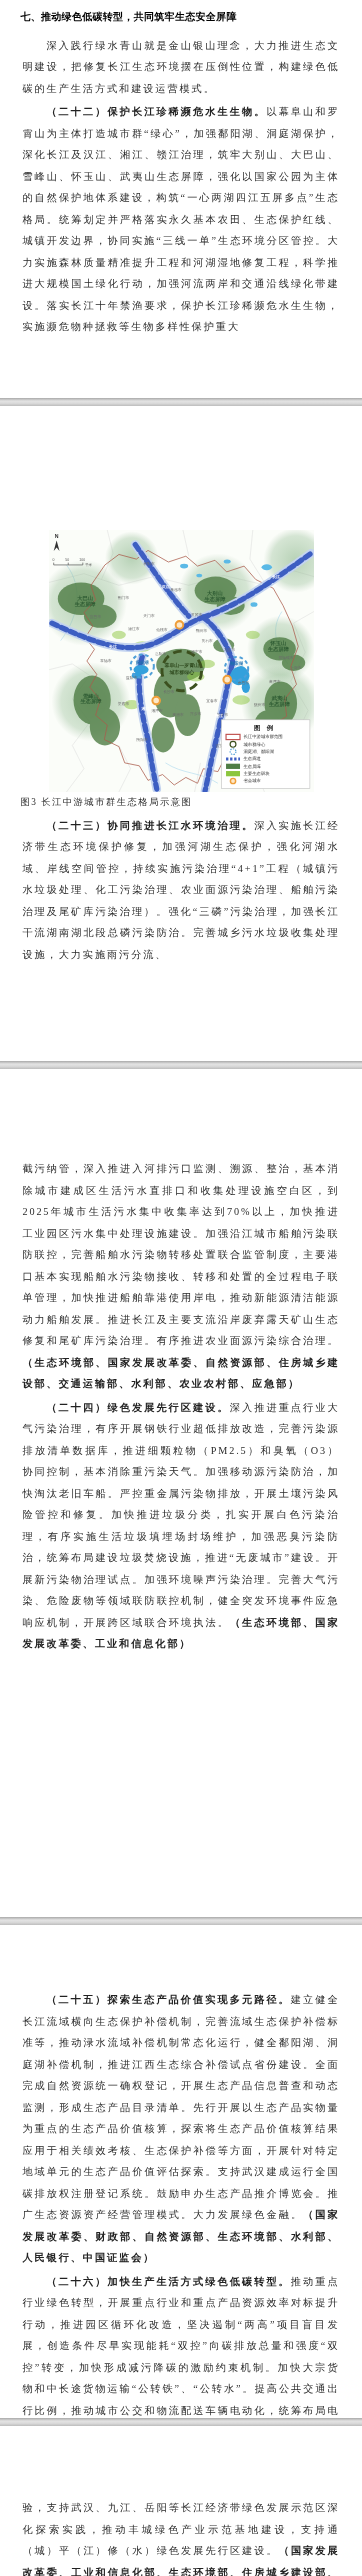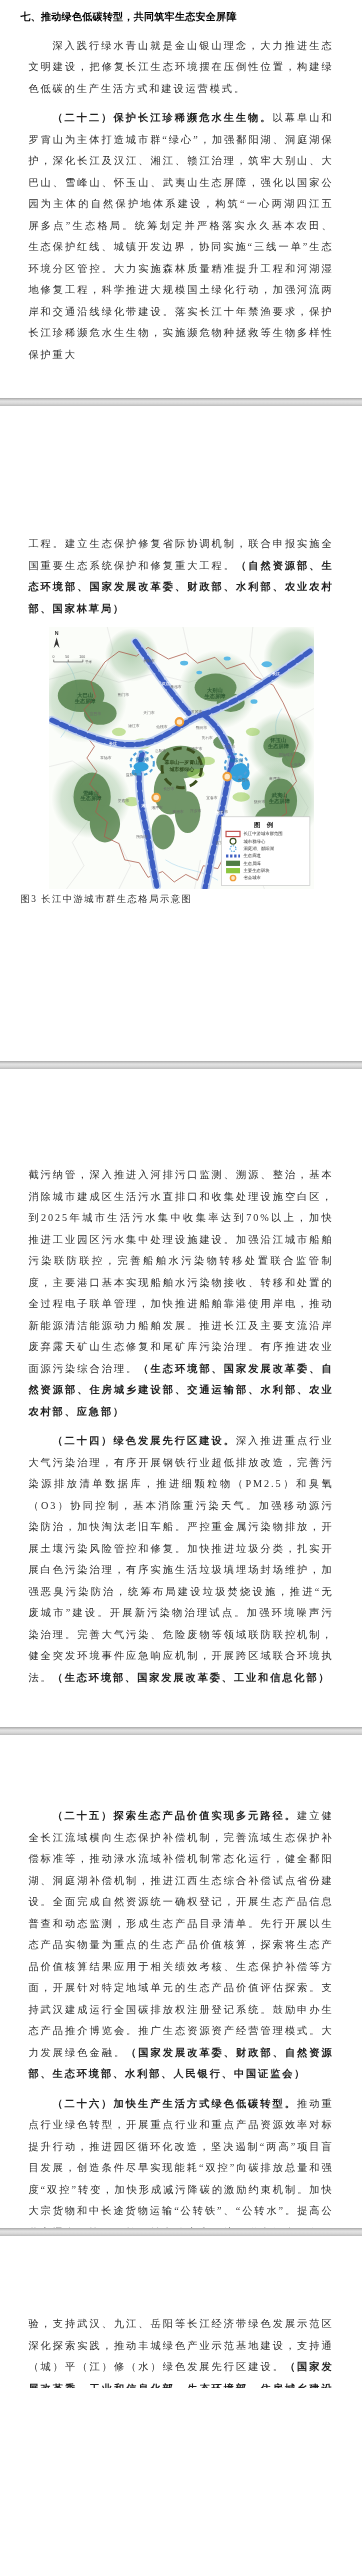--- a/index.html
+++ b/index.html
@@ -3,31 +3,31 @@
 <meta charset="utf-8">
 <style>
   html,body{margin:0;padding:0;}
   body{
     width:362px;height:2576px;overflow:hidden;background:#fff;
     font-family:"Liberation Serif","DejaVu Serif",serif;color:#2b2b2b;
   }
   .page{width:362px;box-sizing:border-box;padding:0 20.4px;background:#fff;overflow:hidden;}
   #page1{height:398px;padding-top:8.1px;}
   #page2{height:655px;padding-top:119px;}
-  #page3{height:658px;padding-top:87px;}
+  #page3{height:848px;padding-top:87px;}
   #page4{height:493px;padding-top:62px;}
   #page5{height:152px;padding-top:69px;}
   .page-divider{height:8.1px;width:362px;
     background:linear-gradient(180deg,#a9a9a9 0%,#e3e3e3 38%,#dadada 66%,#bdbdbd 100%);}
   .doc-heading{
     font-family:"Liberation Sans","DejaVu Sans",sans-serif;
     font-size:10px;font-weight:700;color:#000;letter-spacing:0.3px;
     margin:0 0 9.3px 0;line-height:17.4px;
   }
-  .para{margin:8px;font-size:10.2px;line-height:21.5px;letter-spacing:1.9px;
+  .para{margin:2px;font-size:10.2px;line-height:21.5px;letter-spacing:1.9px;
     text-align:justify;text-justify:inter-ideograph;color:#2b2b2b;}
   .para.ind{text-indent:24px;}
   .para b{font-weight:700;color:#222;}
   .figure-wrap{margin:4.7px 0 0 0;text-align:center;}
   .figcaption{font-size:9.3px;line-height:21px;letter-spacing:1.5px;text-align:left;color:#2b2b2b;}
   svg{display:block;margin:0 auto;}
   .city-label{font:6.5px "Liberation Sans","DejaVu Sans",sans-serif;fill:#6b6b6b;}
   .barrier-label{font:bold 9px "Liberation Sans","DejaVu Sans",sans-serif;fill:#2e5b33;text-anchor:middle;}
   .heart-label{font:bold 8.5px "Liberation Sans","DejaVu Sans",sans-serif;fill:#2f4a1e;text-anchor:middle;}
   .lake-label{font:bold 7.5px "Liberation Sans","DejaVu Sans",sans-serif;fill:#1d6fae;text-anchor:middle;}
@@ -43,23 +43,20 @@
 <div class="page" id="page1">
   <h2 class="doc-heading">七、推动绿色低碳转型，共同筑牢生态安全屏障</h2>
   <div>
       <p class="para ind"><span>深入践行绿水青山就是金山银山理念，大力推进生态文明建设，把修复长江生态环境摆在压倒性位置，构建绿色低碳的生产生活方式和建设运营模式。</span></p>
       <p class="para ind"><b>（二十二）保护长江珍稀濒危水生生物。</b><span>以幕阜山和罗霄山为主体打造城市群“绿心”，加强鄱阳湖、洞庭湖保护，深化长江及汉江、湘江、赣江治理，筑牢大别山、大巴山、雪峰山、怀玉山、武夷山生态屏障，强化以国家公园为主体的自然保护地体系建设，构筑“一心两湖四江五屏多点”生态格局。统筹划定并严格落实永久基本农田、生态保护红线、城镇开发边界，协同实施“三线一单”生态环境分区管控。大力实施森林质量精准提升工程和河湖湿地修复工程，科学推进大规模国土绿化行动，加强河流两岸和交通沿线绿化带建设。落实长江十年禁渔要求，保护长江珍稀濒危水生生物，实施濒危物种拯救等生物多样性保护重大</span></p>
     </div>
 </div>
 <div class="page-divider"></div>
 
 <div class="page" id="page2">
-  <div>
-      <p class="para"><span>工程。建立生态保护修复省际协调机制，联合申报实施全国重要生态系统保护和修复重大工程。</span><b>（自然资源部、生态环境部、国家发展改革委、财政部、水利部、农业农村部、国家林草局）</b></p>
-    </div>
 
   <div class="figure-wrap">
     <svg id="eco-map" width="265" height="262" viewBox="0 0 455 450">
       <defs>
         <radialGradient id="halo">
           <stop offset="0%" stop-color="#7fae7f" stop-opacity="0.55"></stop>
           <stop offset="75%" stop-color="#8db88d" stop-opacity="0.35"></stop>
           <stop offset="100%" stop-color="#9dbb9d" stop-opacity="0"></stop>
         </radialGradient>
       </defs>
@@ -260,20 +257,23 @@
             <g>
               <circle cx="316" cy="431.1" r="4.5" fill="#fde8c8" stroke="#ef9f3a" stroke-width="2.5"></circle>
               <text x="334" y="433.6" class="legend-label">省会城市</text>
             </g>
           </g>
       </g>
     </svg>
     <div class="figcaption">图3 长江中游城市群生态格局示意图</div>
   </div>
 
+  <div>
+      <p class="para ind"><b>（二十三）协同推进长江水环境治理。</b><span>深入实施长江经济带生态环境保护修复，加强河湖生态保护，强化河湖水域、岸线空间管控，持续实施污染治理“4+1”工程（城镇污水垃圾处理、化工污染治理、农业面源污染治理、船舶污染治理及尾矿库污染治理）。强化“三磷”污染治理，加强长江干流湖南湖北段总磷污染防治。完善城乡污水垃圾收集处理设施，大力实施雨污分流、</span></p>
+    </div>
 </div>
 <div class="page-divider"></div>
 
 <div class="page" id="page3">
   <div>
       <p class="para"><span>截污纳管，深入推进入河排污口监测、溯源、整治，基本消除城市建成区生活污水直排口和收集处理设施空白区，到2025年城市生活污水集中收集率达到70%以上，加快推进工业园区污水集中处理设施建设。加强沿江城市船舶污染联防联控，完善船舶水污染物转移处置联合监管制度，主要港口基本实现船舶水污染物接收、转移和处置的全过程电子联单管理，加快推进船舶靠港使用岸电，推动新能源清洁能源动力船舶发展。推进长江及主要支流沿岸废弃露天矿山生态修复和尾矿库污染治理。有序推进农业面源污染综合治理。</span><b>（生态环境部、国家发展改革委、自然资源部、住房城乡建设部、交通运输部、水利部、农业农村部、应急部）</b></p>
       <p class="para ind"><b>（二十四）绿色发展先行区建设。</b><span>深入推进重点行业大气污染治理，有序开展钢铁行业超低排放改造，完善污染源排放清单数据库，推进细颗粒物（PM2.5）和臭氧（O3）协同控制，基本消除重污染天气。加强移动源污染防治，加快淘汰老旧车船。严控重金属污染物排放，开展土壤污染风险管控和修复。加快推进垃圾分类，扎实开展白色污染治理，有序实施生活垃圾填埋场封场维护，加强恶臭污染防治，统筹布局建设垃圾焚烧设施，推进“无废城市”建设。开展新污染物治理试点。加强环境噪声污染治理。完善大气污染、危险废物等领域联防联控机制，健全突发环境事件应急响应机制，开展跨区域联合环境执法。</span><b>（生态环境部、国家发展改革委、工业和信息化部）</b></p>
     </div>
 </div>
 <div class="page-divider"></div>

